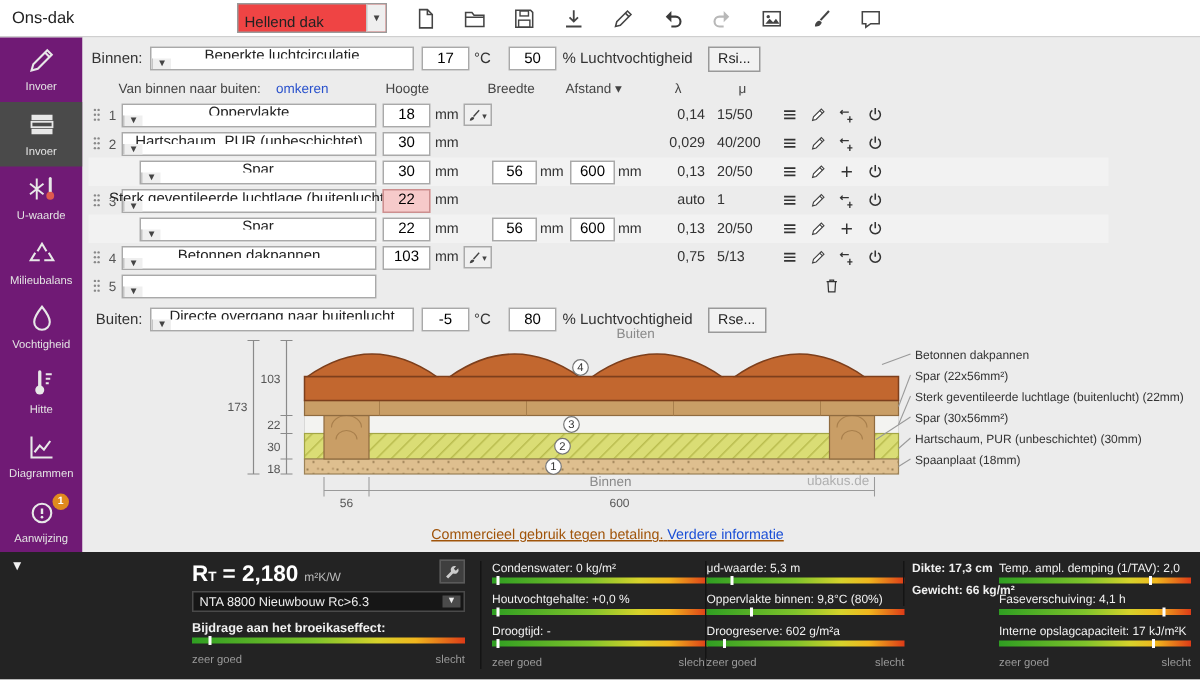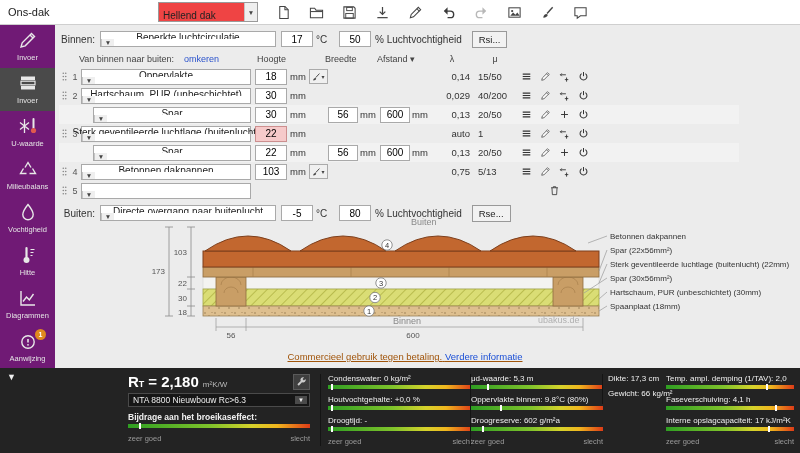--- a/index.html
+++ b/index.html
@@ -97,21 +97,21 @@
   .gh-label{font-size:8.5px;color:#f0f0f0;margin-top:5px;font-weight:bold;}
   .sb-col{position:absolute;top:6px;}
   .col-moisture{left:320px;width:144px;border-left:1px solid #141414;padding-left:7px;}
   .col-surface{left:470px;width:132px;border-left:1px solid #141414;padding-left:0;}
   .col-dims{left:602px;width:58px;border-left:1px solid #141414;padding-left:5px;}
   .col-thermal{left:666px;width:128px;}
   .mlabel{font-size:8px;color:#f0f0f0;white-space:nowrap;}
   .mbar{height:4px;margin:2px 0 6px;background:linear-gradient(90deg,#2f9e22,#7fc32b 45%,#d6d22b 68%,#f0b61e 82%,#dd3b17);position:relative;}
   .mark{position:absolute;top:-1px;bottom:-1px;width:2px;background:#fdfdfd;}
   .scale{display:flex;justify-content:space-between;font-size:7.5px;color:#9a9a9a;margin-top:0;}
-  .dimtext{font-size:8px;color:#f0f0f0;margin-bottom:6px;white-space:nowrap;}
+  .dimtext{font-size:8px;color:#f0f0f0;margin-bottom:6px;white-space:nowrap;font-weight:bold;}
 </style>
 </head>
 <body>
 
 <svg style="position:absolute;width:0;height:0" aria-hidden="true">
 <defs>
 <symbol id="i-doc" viewBox="0 0 16 16">
         <path d="M4 1.5h5.5L13 5v9.5H4z" fill="#fff" stroke="#444" stroke-width="1.1"></path>
         <path d="M9.5 1.5V5H13" fill="none" stroke="#444" stroke-width="1.1"></path>
       </symbol>

